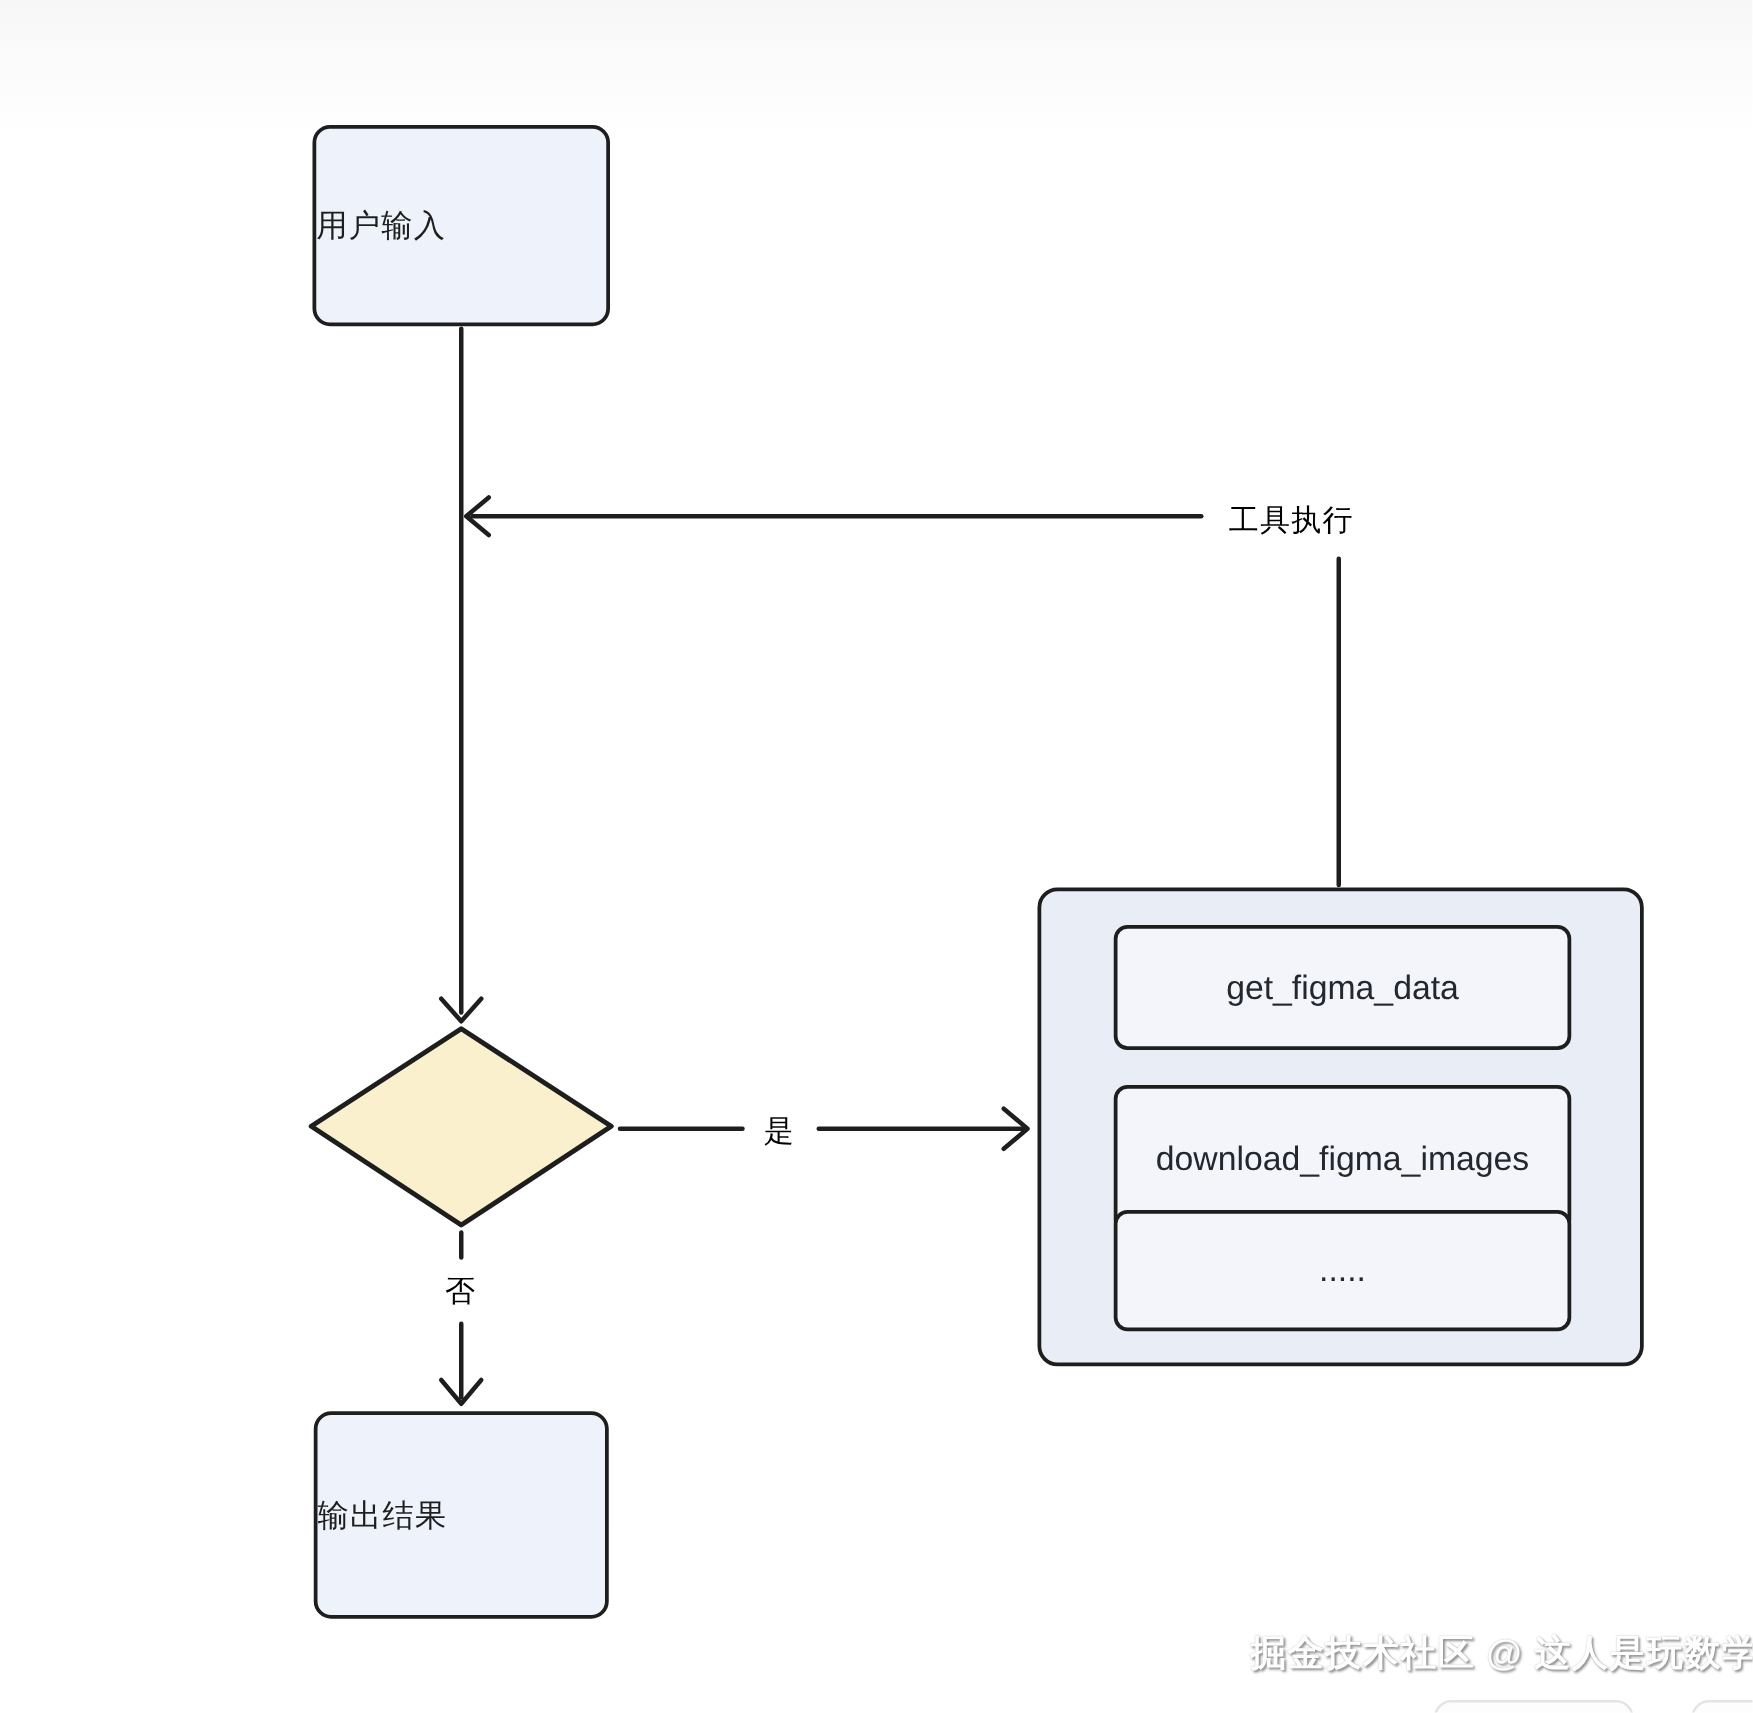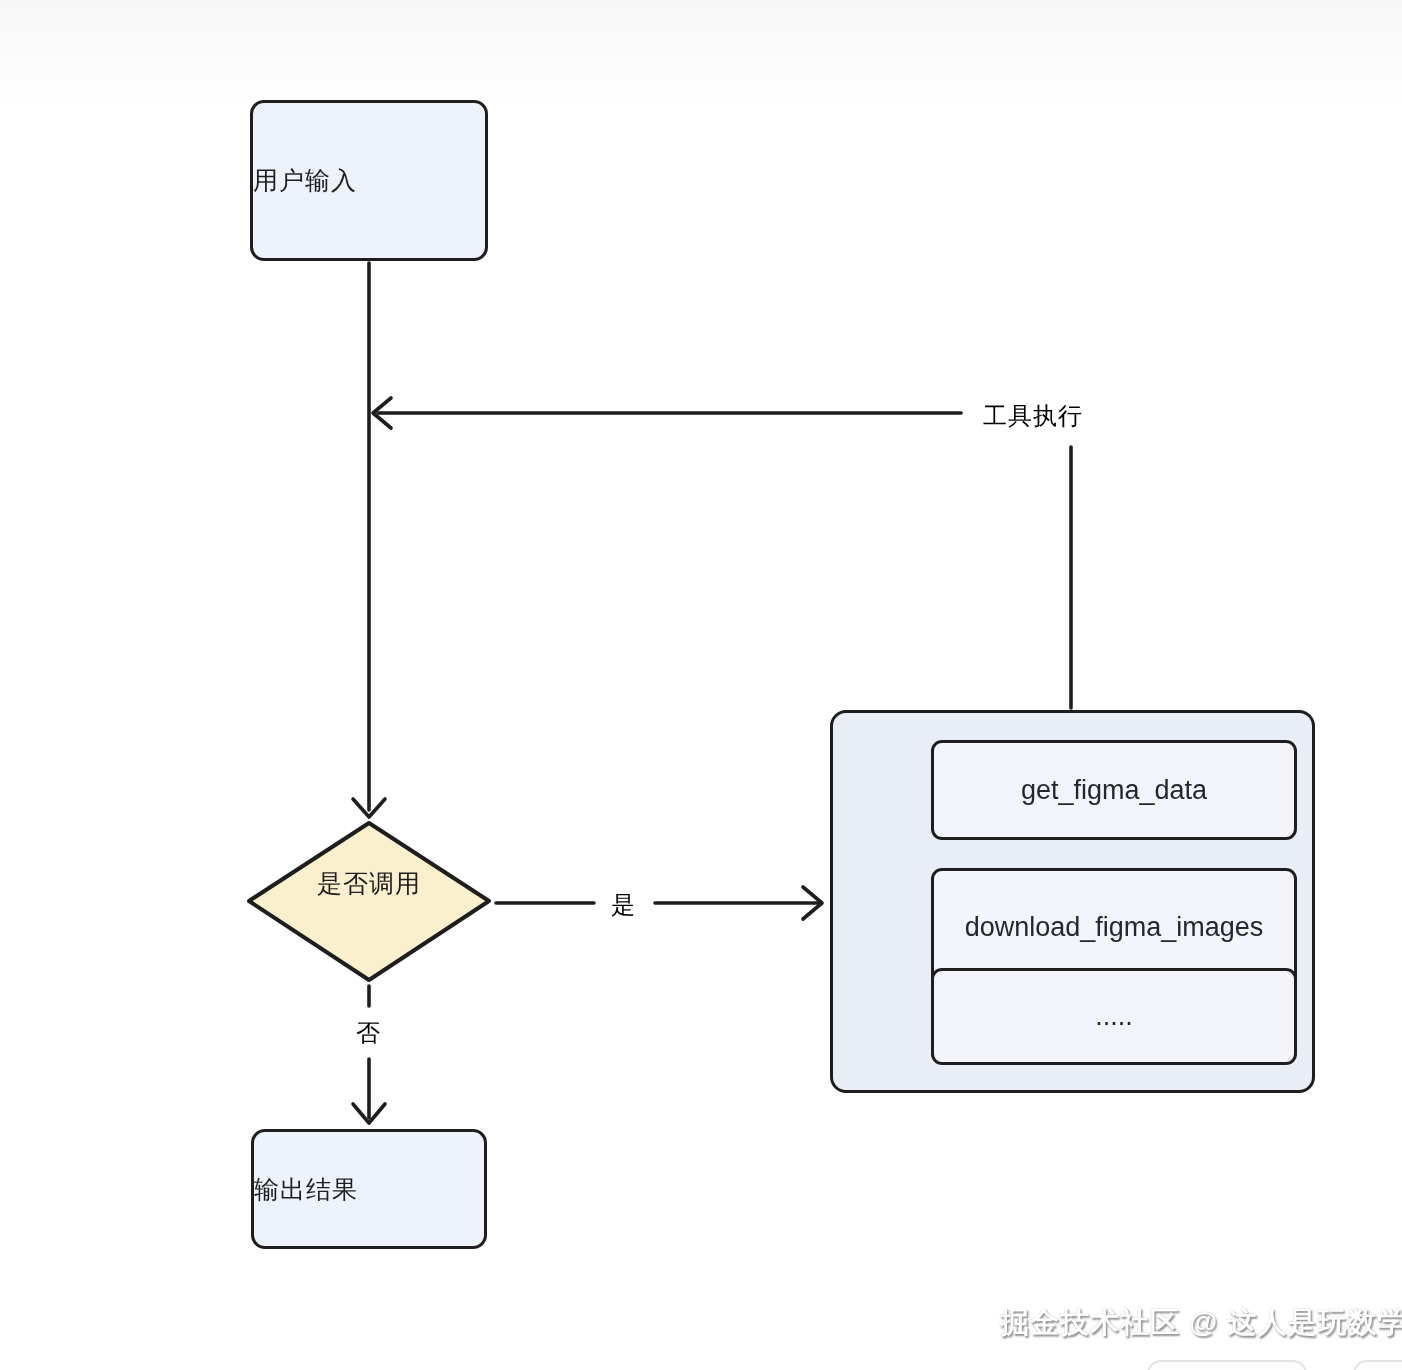--- a/index.html
+++ b/index.html
@@ -20,36 +20,36 @@
     stroke-linecap: round; stroke-linejoin: round;
   }
   svg.connectors polygon.diamond { fill: #fbf0ce; stroke-width: 4; }
 
   .node {
     position: absolute; border: 3.5px solid #1e1e1e; border-radius: 14px;
     background: #eef2fa; display: flex; align-items: center; justify-content: flex-start;
     font-size: 25px; color: #1e1e1e; letter-spacing: 1px;
   }
   .node-user  { left: 250px; top: 100px;  width: 238px; height: 161px; }
-  .node-out   { left: 251px; top: 1129px; width: 236px; height: 120px; }
+  .node-out   { left: 251px; top: 1129px; width: 236px; height: 166px; }
 
   .decision-label {
     position: absolute; left: 269px; top: 864px; width: 200px;
     text-align: center; font-size: 25px; line-height: 39px; letter-spacing: 1px;
   }
 
   .tools-container {
     position: absolute; left: 830px; top: 710px; width: 485px; height: 383px;
     border: 3.5px solid #1e1e1e; border-radius: 16px; background: #e9edf6;
   }
   .tool-box {
     position: absolute; left: 58px; width: 366px; height: 100px;
     border: 3.5px solid #1e1e1e; border-radius: 11px; background: #f3f5fa;
     display: flex; align-items: center; justify-content: center;
-    font-size: 27px; color: #23272f; margin-left: 40px;
+    font-size: 27px; color: #23272f;
   }
   .tool-1 { top: 27px; }
   .tool-2 { top: 155px; height: 119px; }
   .tool-3 { top: 255px; height: 97px; }
 
   .edge-label { position: absolute; font-size: 24px; color: #000000; letter-spacing: 1px; }
   .label-exec { left: 983px; top: 400px; }
   .label-yes  { left: 611px; top: 889px; }
   .label-no   { left: 356px; top: 1017px; }
 
@@ -93,21 +93,20 @@
     <path d="M 353 1104 L 369 1123 L 385 1104"></path>
 
     <polygon class="diamond" points="369,823 489,901 369,980 249,901"></polygon>
   </svg>
 
   <div class="node node-user">
     <span>用户输入</span>
   </div>
 
   <div class="decision-label">
-    <div>是否调用</div>
   </div>
 
   <div class="node node-out">
     <span>输出结果</span>
   </div>
 
   <div class="tools-container">
     <div class="tool-box tool-1">
       <span>get_figma_data</span>
     </div>

